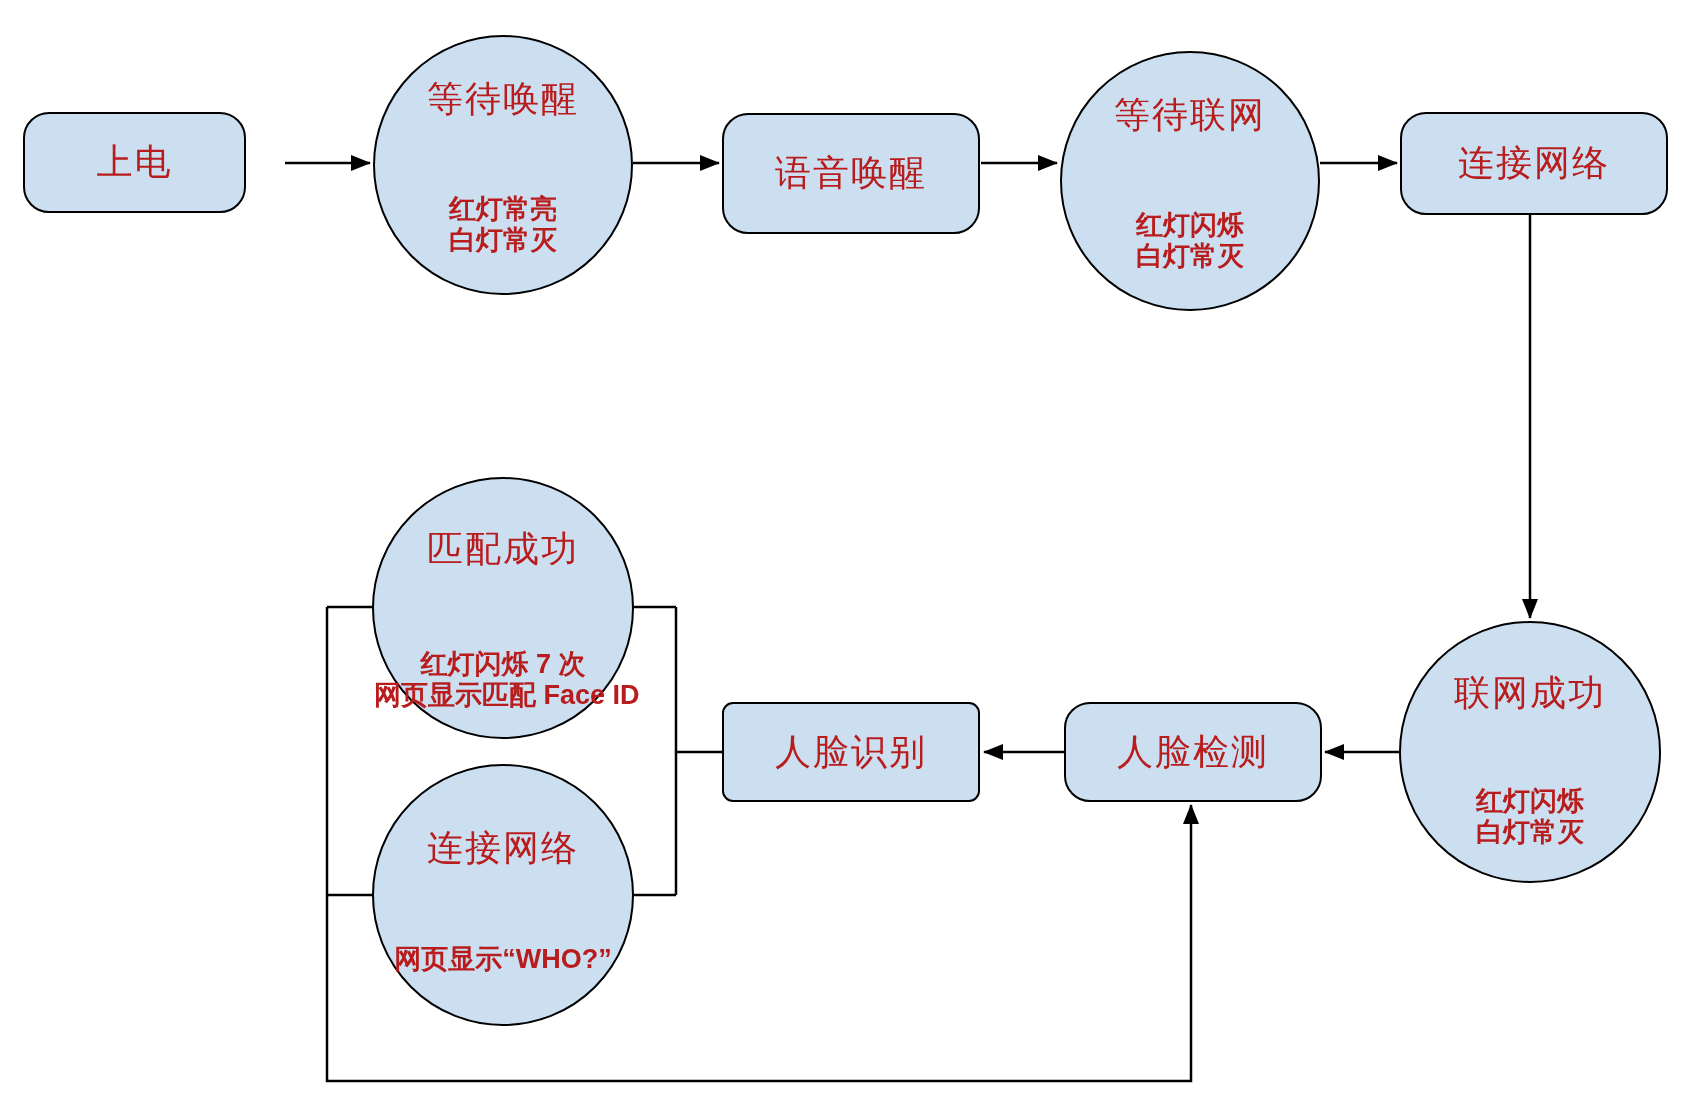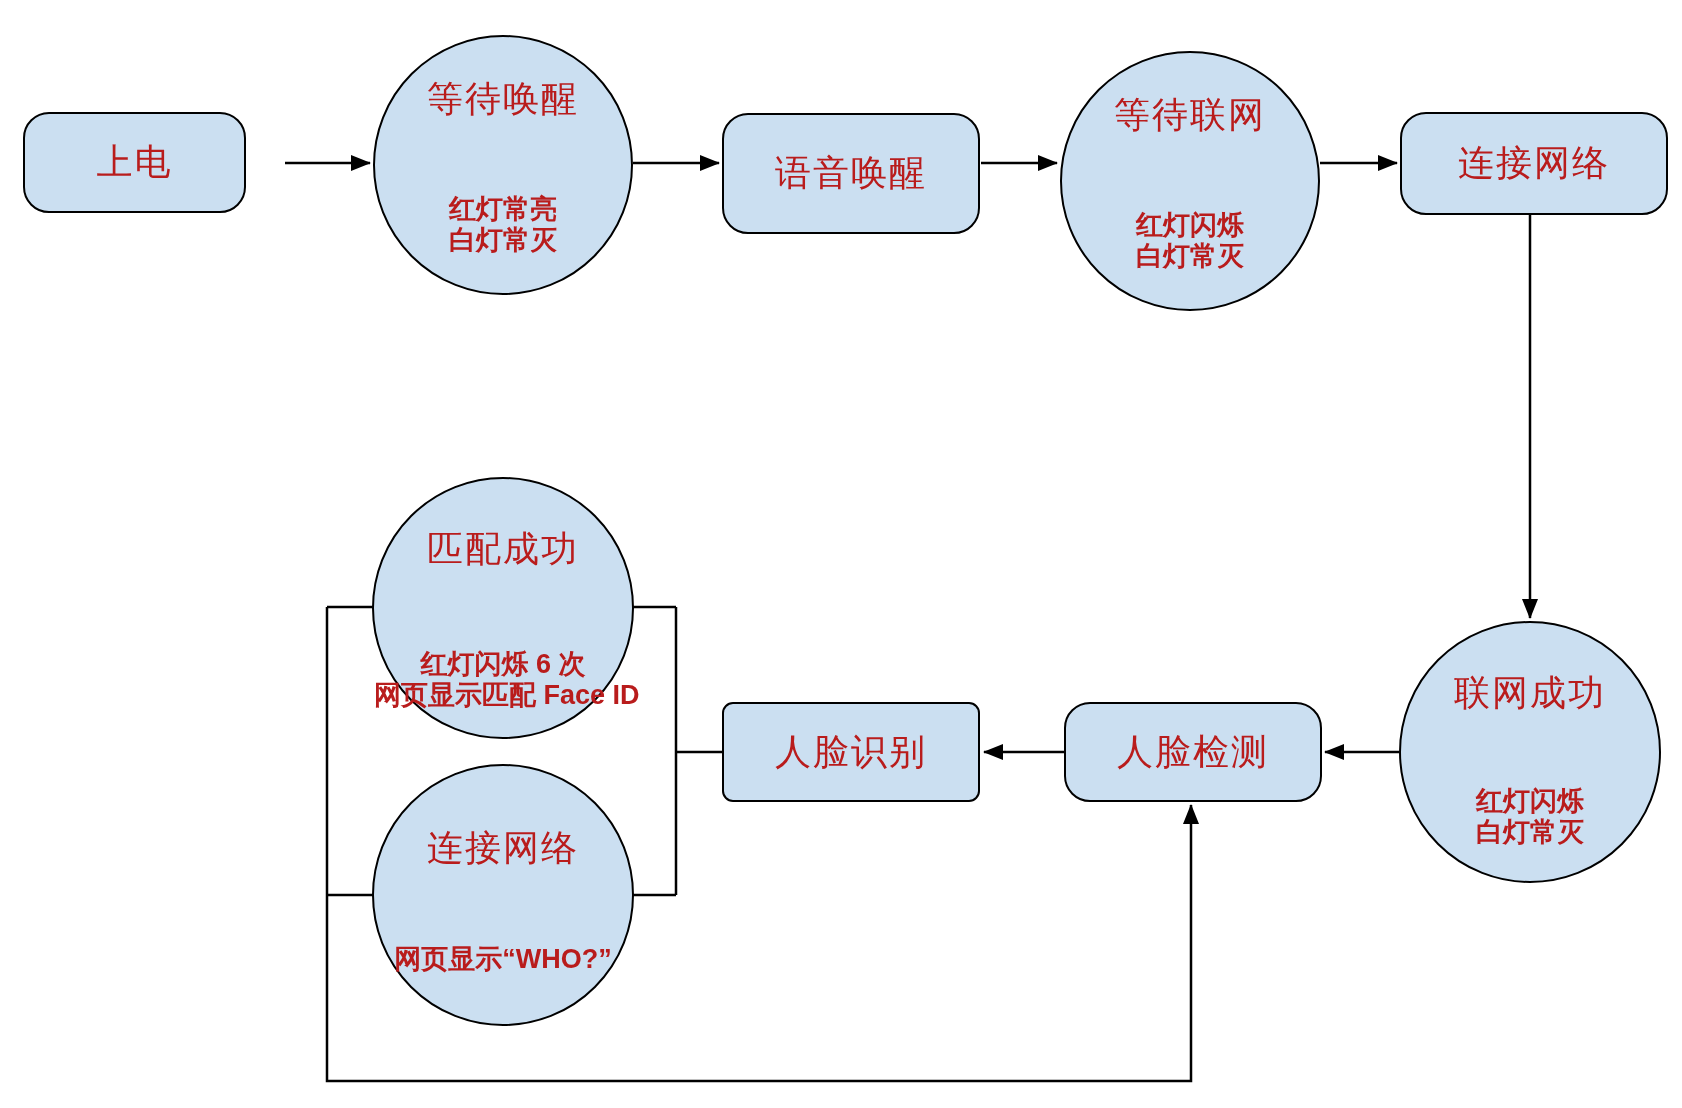--- a/index.html
+++ b/index.html
@@ -136,21 +136,21 @@
     <div class="title">人脸检测</div>
   </div>
 
   <div class="node rect" style="left:722px; top:702px; width:258px; height:100px;border-radius:11px;">
     <div class="title">人脸识别</div>
   </div>
 
   <div class="node circle" style="left:372px; top:477px; width:262px; height:262px;">
     <div class="title" style="top:48px;">匹配成功</div>
     <div class="notes" style="top:170px;">
-      <div class="note-line">红灯闪烁 6 次</div>
+      <div class="note-line">红灯闪烁 7 次</div>
       <div class="note-line">网页显示匹配 Face ID</div>
     </div>
   </div>
 
   <div class="node circle" style="left:372px; top:764px; width:262px; height:262px;">
     <div class="title" style="top:60px;">连接网络</div>
     <div class="notes" style="top:178px;">
       <div class="note-line">网页显示“WHO?”</div>
     </div>
   </div>

